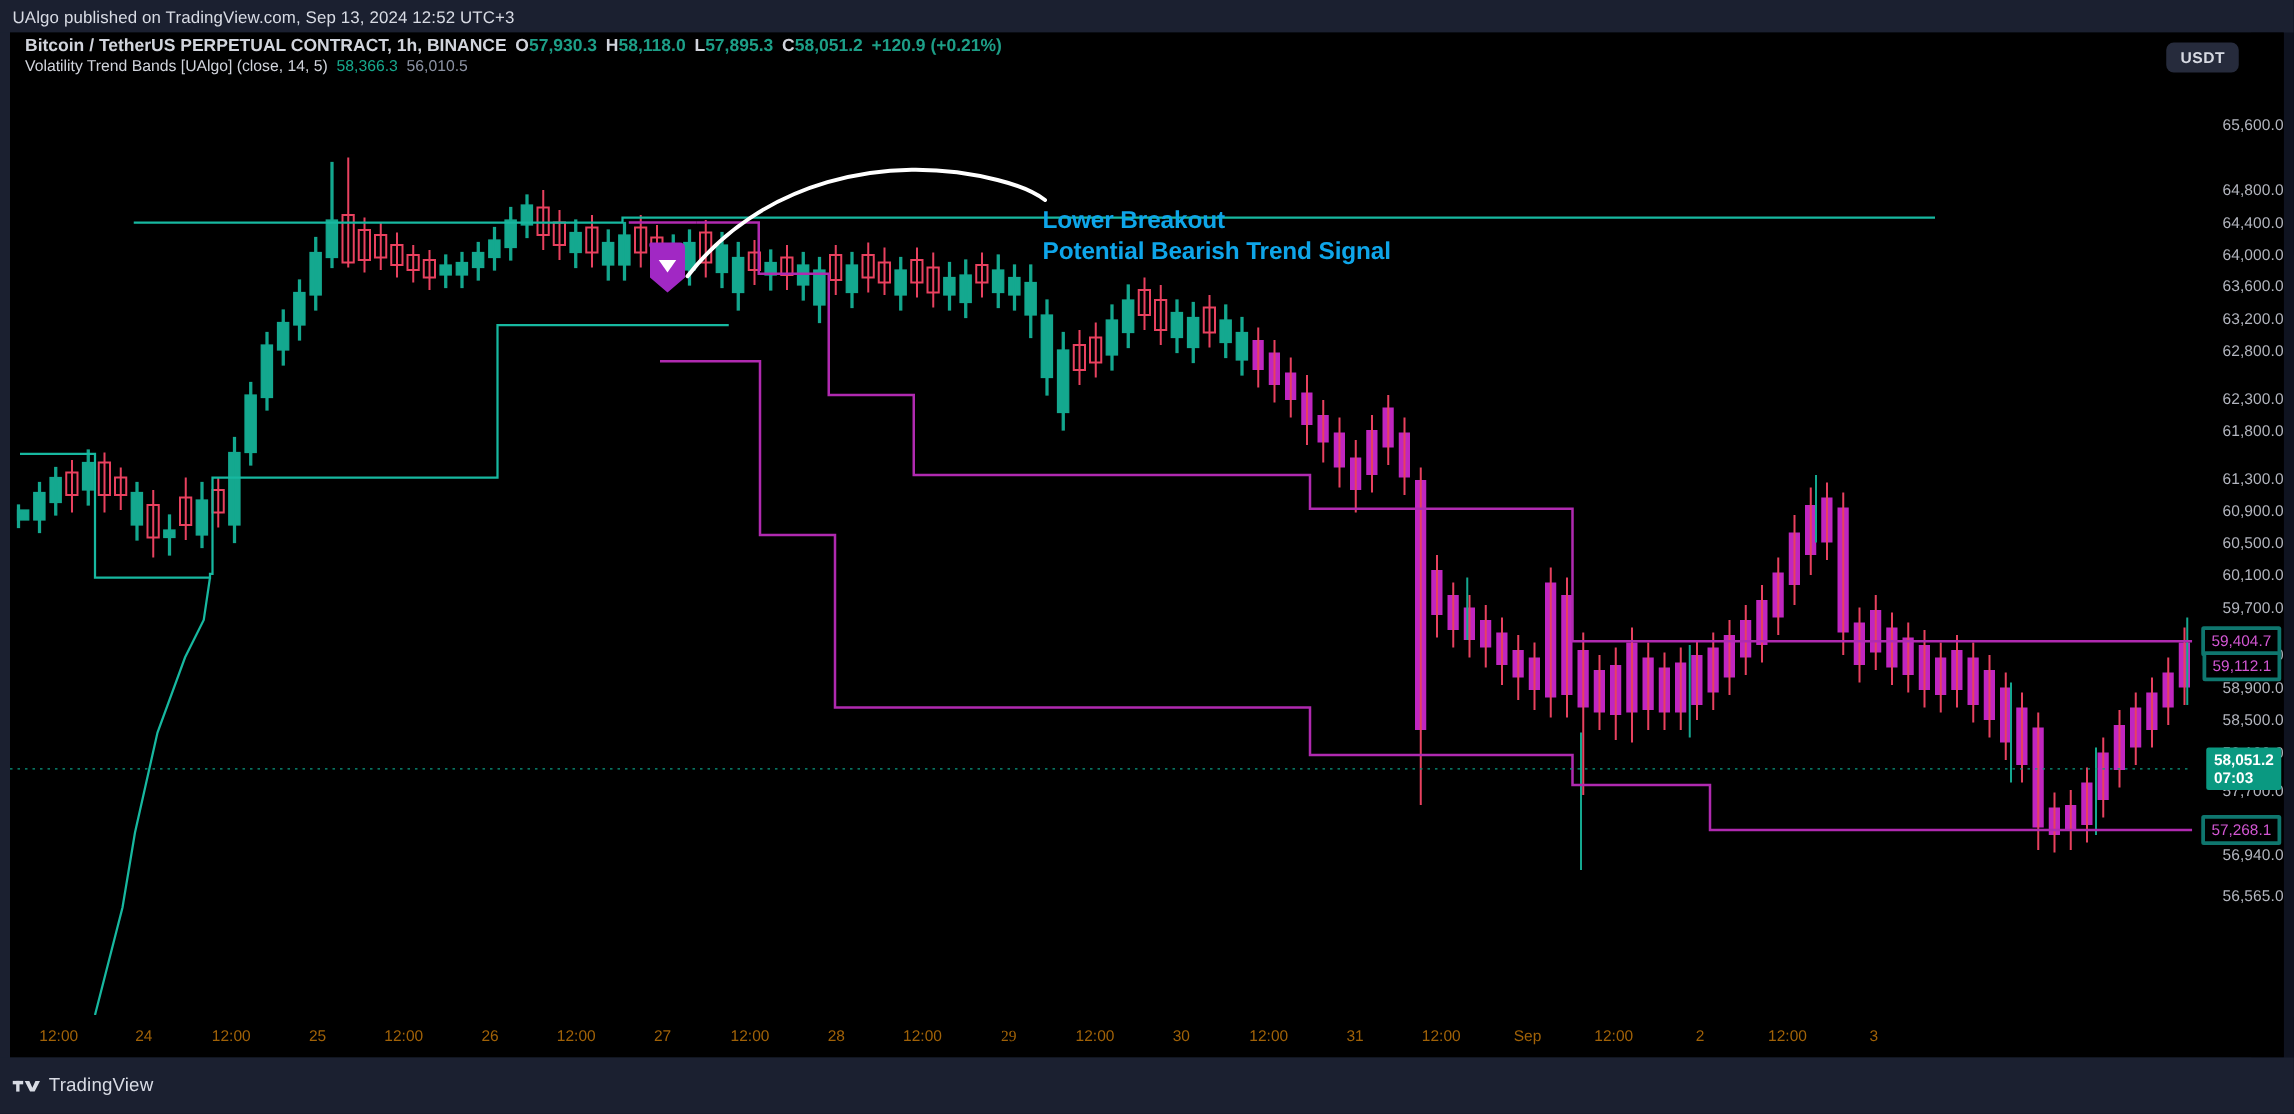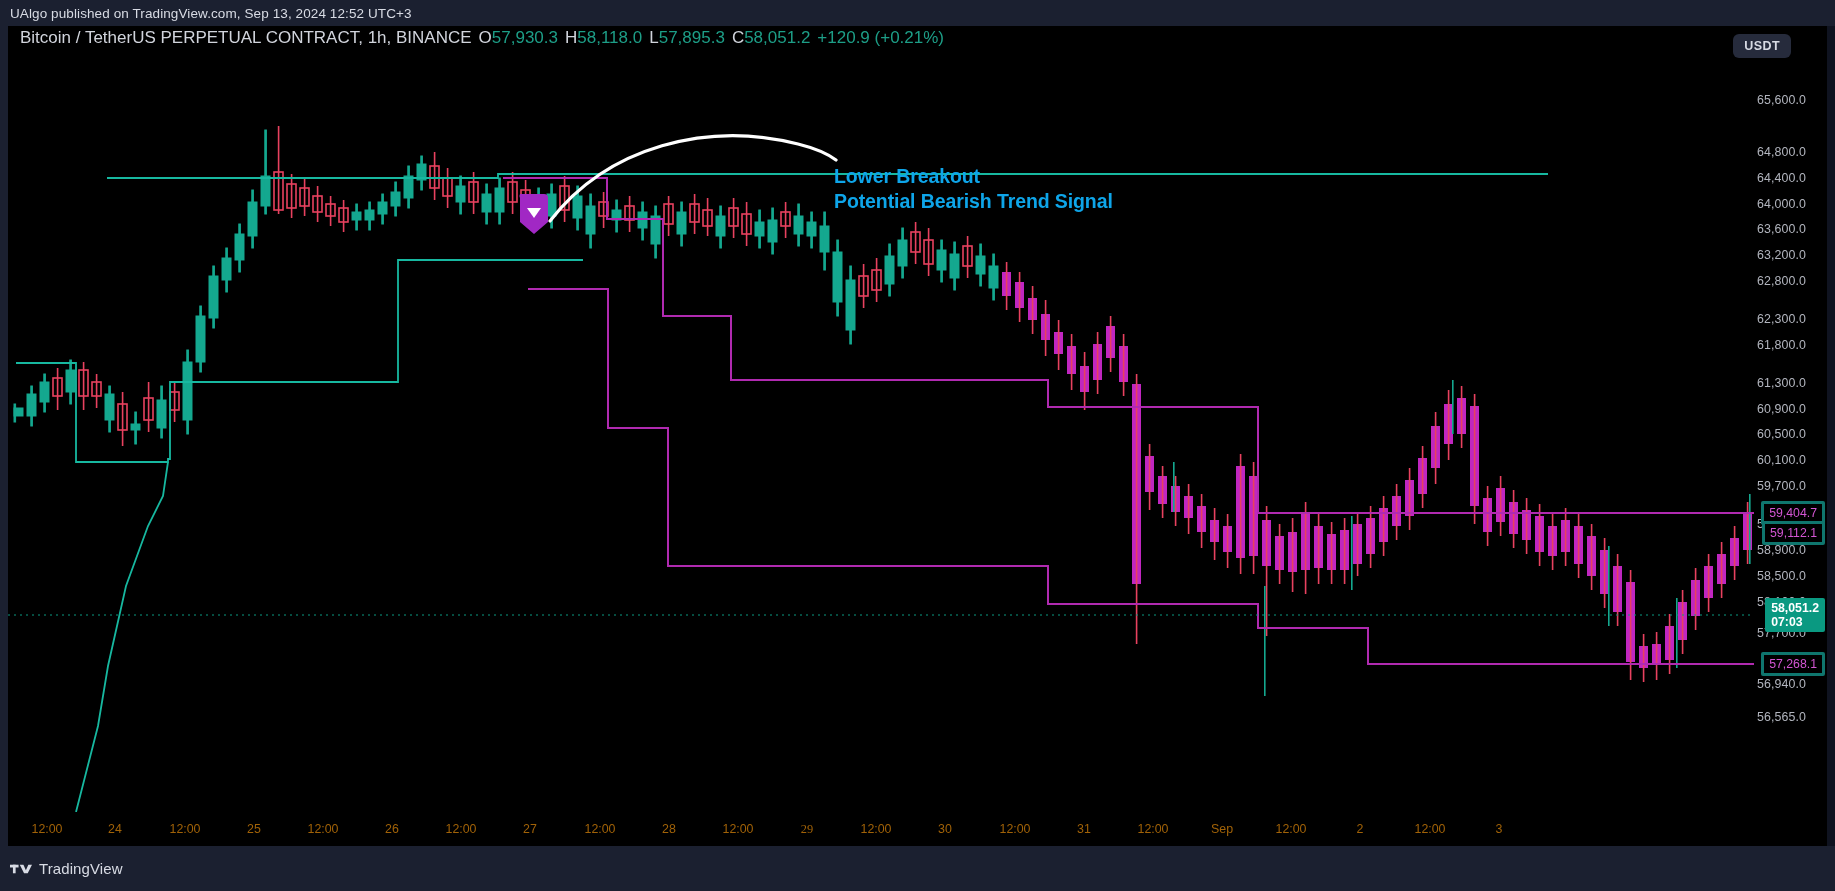--- a/index.html
+++ b/index.html
@@ -35,40 +35,40 @@
     background:#000;
   }
   .time-axis{
     position:absolute;left:0;top:786px;width:1819px;height:34px;
     background:#000;
   }
 
   
   .legend{position:absolute;left:12px;top:2px;z-index:40;pointer-events:none;}
   .legend-row{display:flex;align-items:baseline;white-space:nowrap;height:17px;}
-  .legend-row.r1{font-size:17px;}
+  .legend-row.r1{font-size:14px;font-weight:bold;}
   .legend-row.r2{font-size:12.6px;margin-top:1px;}
   .lg-title{color:#d1d4dc;}
   .lg-sep{display:inline-block;width:7px;}
   .lg-key{color:#d1d4dc;}
   .lg-val{color:#1d9e87;}
   .lg-up{color:#1d9e87;}
   .lg-v1{color:#17a98d;}
   .lg-v2{color:#8c93a4;}
 
   
   .usdt-pill{
     position:absolute;right:10px;top:34px;z-index:45;
     background:#262b3c;color:#d7dae3;border-radius:6px;
     font-size:12.5px;font-weight:bold;padding:5px 11px;letter-spacing:.4px;
   }
 
   
   .pa-label{
-    position:absolute;right:21px;font-size:12.4px;color:#b2b5be;
+    position:absolute;right:0;font-size:12.4px;color:#b2b5be;
     transform:translateY(-50%);white-space:nowrap;letter-spacing:.1px;
   }
   .pa-tag{
     position:absolute;right:2px;transform:translateY(-50%);
     font-size:12.3px;padding:2px 5px;border-radius:2px;white-space:nowrap;
     box-sizing:border-box;
   }
   .pa-tag.band{
     background:#000;border:3px solid #0f766e;color:#d356d3;
     font-weight:normal;
@@ -594,20 +594,27 @@
           <span class="lg-val">58,118.0</span>
         <span class="lg-sep"></span>
         <span class="lg-key">L</span>
           <span class="lg-val">57,895.3</span>
         <span class="lg-sep"></span>
         <span class="lg-key">C</span>
           <span class="lg-val">58,051.2</span>
         <span class="lg-sep"></span>
         <span class="lg-up">+120.9 (+0.21%)</span>
       </div>
+      <div class="legend-row r2">
+        <span class="lg-title">Volatility Trend Bands [UAlgo] (close, 14, 5)</span>
+        <span class="lg-sep"></span>
+        <span class="lg-v1">58,366.3</span>
+        <span class="lg-sep"></span>
+        <span class="lg-v2">56,010.5</span>
+      </div>
     </div>
 
     <div class="anno" style="left:826px;top:138px;">
       <div>Lower Breakout</div>
       <div>Potential Bearish Trend Signal</div>
     </div>
   </div>
 
   <div class="usdt-pill">USDT</div>
 

